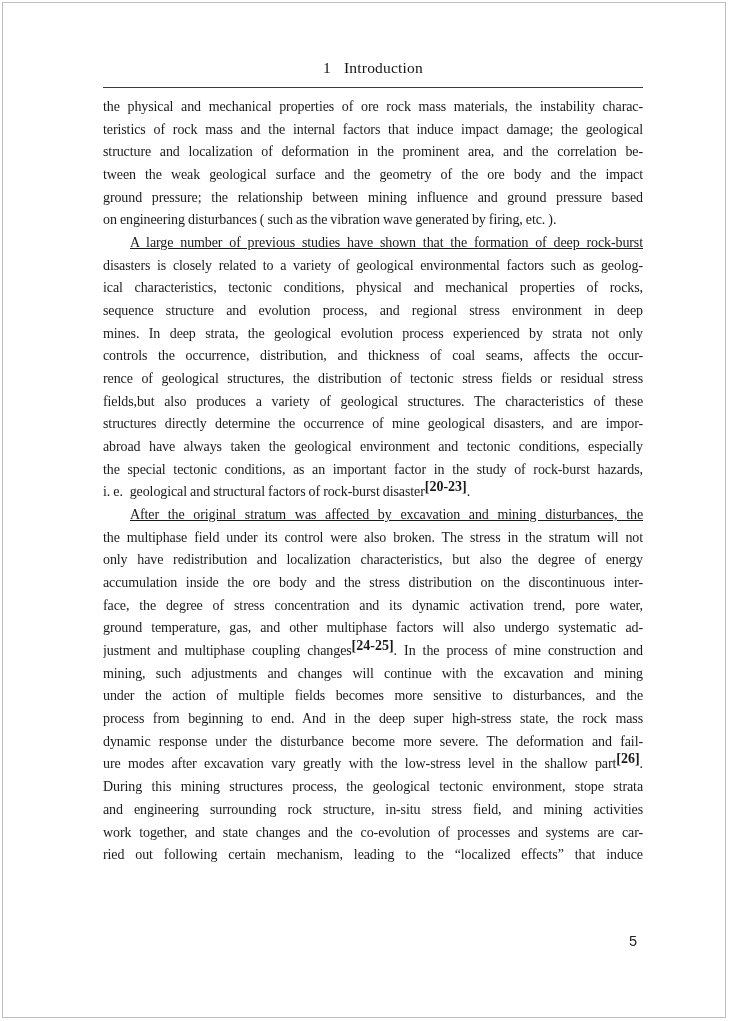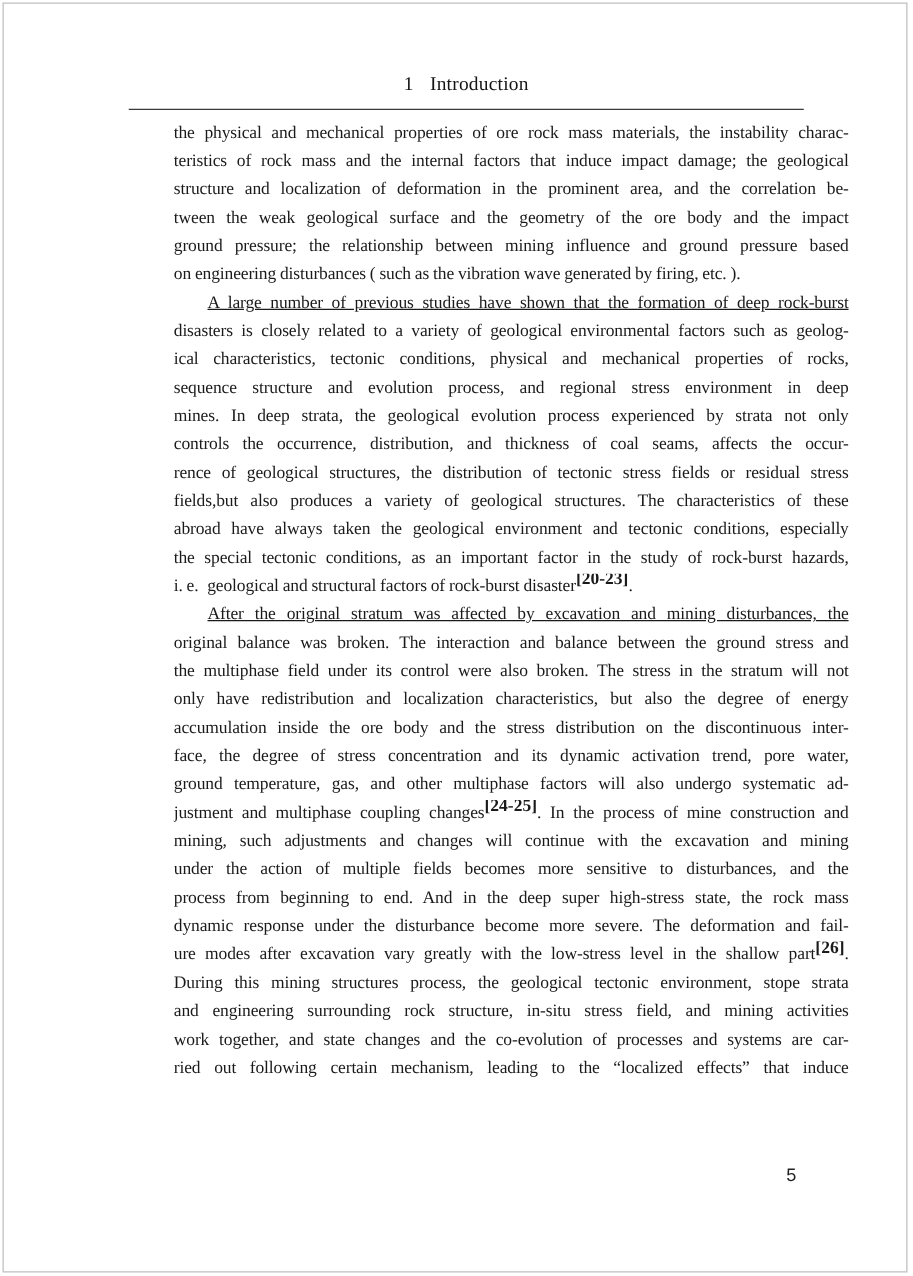--- a/index.html
+++ b/index.html
@@ -48,21 +48,20 @@
   .body-text {
     position: absolute;
     top: 96px;
     left: 103px;
     width: 540px;
     font-size: 14px;
     line-height: 22.68px;
     color: #1a1a1a;
     letter-spacing: -0.1px;
     word-spacing: -0.3px;
-    margin-left: 36px;
   }
   .line {
     height: 22.68px;
     overflow: hidden;
     text-align: justify;
     text-align-last: justify;
   }
   .line.end {
     text-align-last: left;
   }
@@ -114,27 +113,27 @@
       </div>
       <div class="para">
         <div class="line indent">A large number of previous studies have shown that the formation of deep rock-burst</div>
         <div class="line">disasters is closely related to a variety of geological environmental factors such as geolog-</div>
         <div class="line">ical characteristics, tectonic conditions, physical and mechanical properties of rocks,</div>
         <div class="line">sequence structure and evolution process, and regional stress environment in deep</div>
         <div class="line">mines. In deep strata, the geological evolution process experienced by strata not only</div>
         <div class="line">controls the occurrence, distribution, and thickness of coal seams, affects the occur-</div>
         <div class="line">rence of geological structures, the distribution of tectonic stress fields or residual stress</div>
         <div class="line">fields,but also produces a variety of geological structures. The characteristics of these</div>
+        <div class="line">structures directly determine the occurrence of mine geological disasters, and are impor-</div>
         <div class="line">abroad have always taken the geological environment and tectonic conditions, especially</div>
         <div class="line">the special tectonic conditions, as an important factor in the study of rock-burst hazards,</div>
         <div class="line end">i. e. geological and structural factors of rock-burst disaster<sup>[20-23]</sup>.</div>
       </div>
       <div class="para">
         <div class="line indent">After the original stratum was affected by excavation and mining disturbances, the</div>
-        <div class="line">original balance was broken. The interaction and balance between the ground stress and</div>
         <div class="line">the multiphase field under its control were also broken. The stress in the stratum will not</div>
         <div class="line">only have redistribution and localization characteristics, but also the degree of energy</div>
         <div class="line">accumulation inside the ore body and the stress distribution on the discontinuous inter-</div>
         <div class="line">face, the degree of stress concentration and its dynamic activation trend, pore water,</div>
         <div class="line">ground temperature, gas, and other multiphase factors will also undergo systematic ad-</div>
         <div class="line">justment and multiphase coupling changes<sup>[24-25]</sup>. In the process of mine construction and</div>
         <div class="line">mining, such adjustments and changes will continue with the excavation and mining</div>
         <div class="line">under the action of multiple fields becomes more sensitive to disturbances, and the</div>
         <div class="line">process from beginning to end. And in the deep super high-stress state, the rock mass</div>
         <div class="line">dynamic response under the disturbance become more severe. The deformation and fail-</div>

